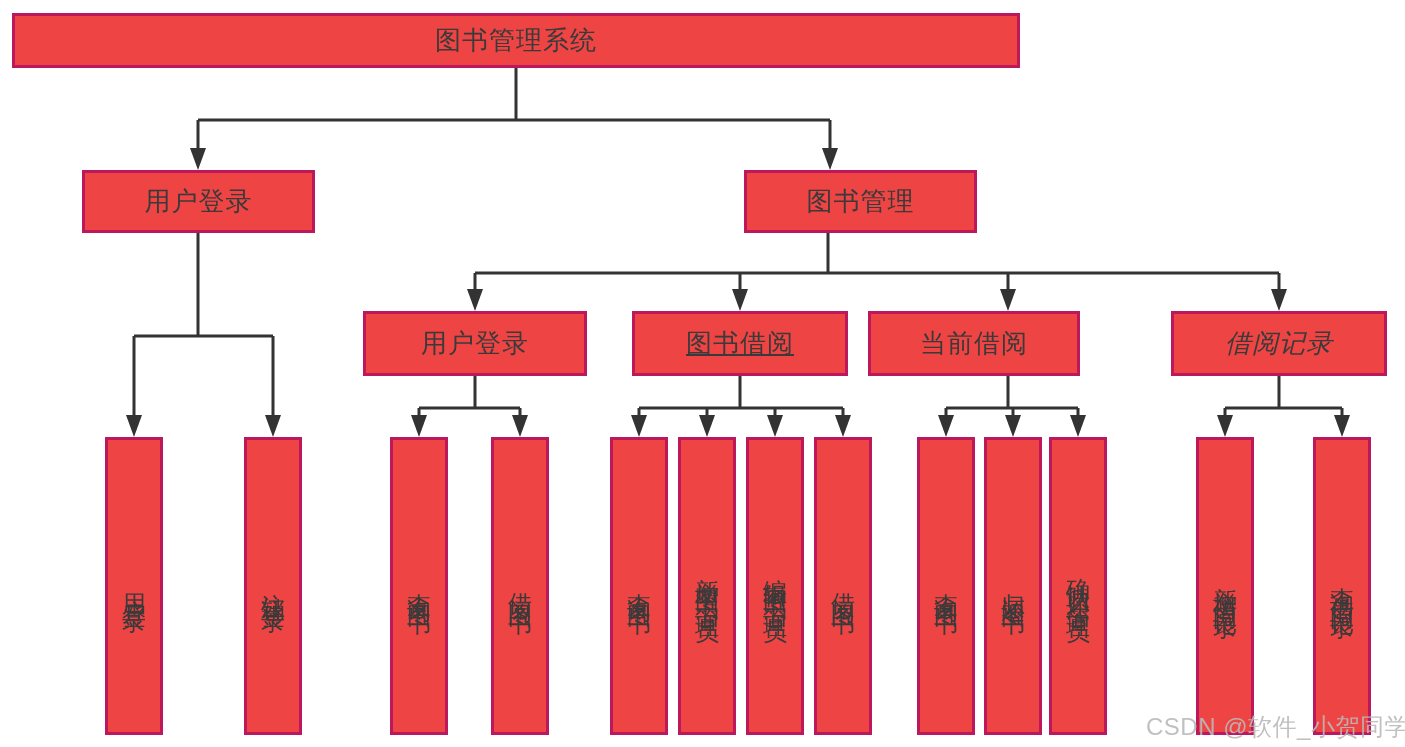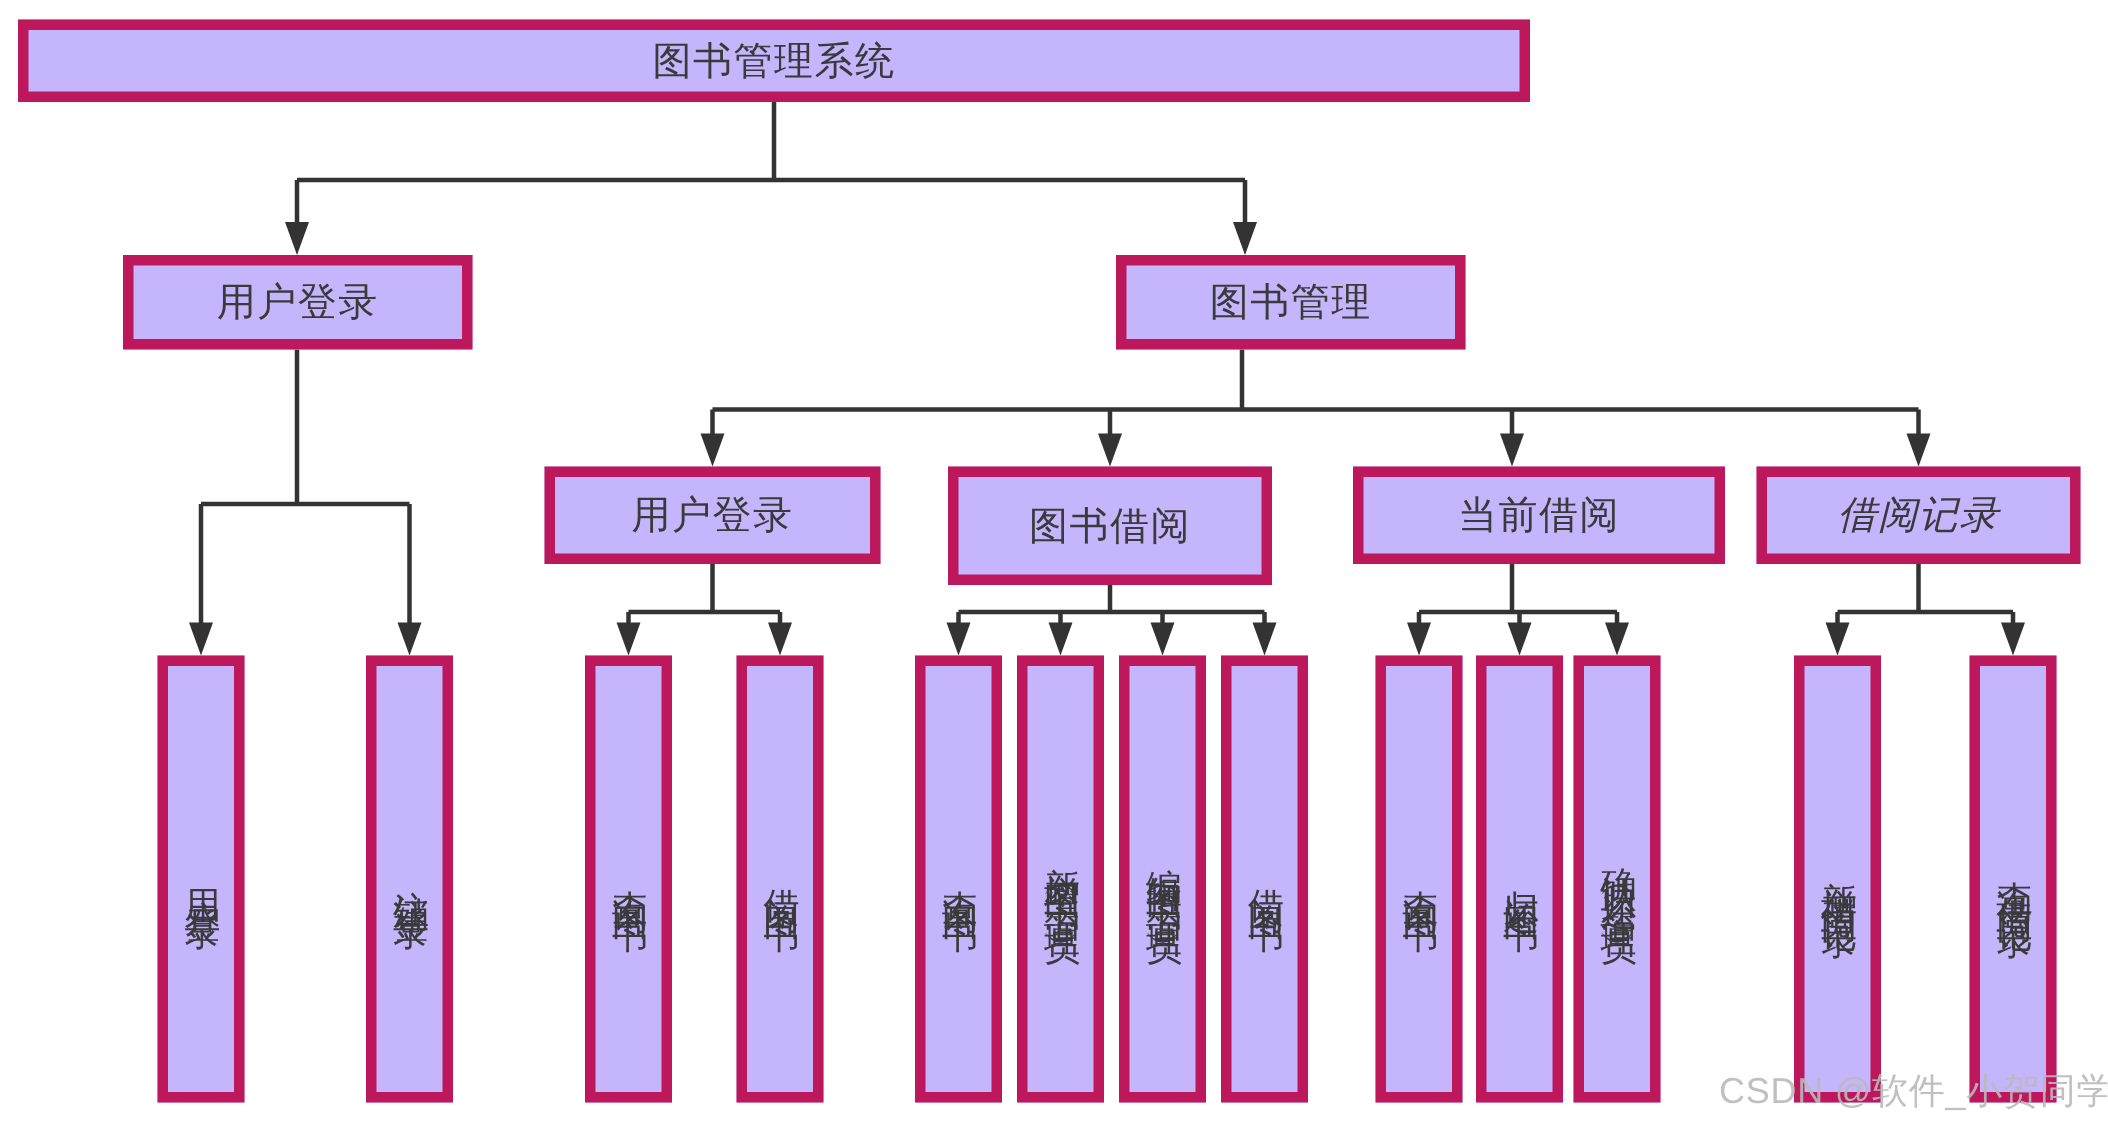--- a/index.html
+++ b/index.html
@@ -32,22 +32,22 @@
     stroke-width: 3;
     fill: none;
   }
   .connectors polygon {
     fill: #333333;
     stroke: none;
   }
   .box {
     position: absolute;
     box-sizing: border-box;
-    border: 7px solid #be185d;
-    background: #c4b5fd;
+    border: 3px solid #be185d;
+    background: #ef4444;
     display: flex;
     align-items: center;
     justify-content: center;
     font-size: 26px;
     color: #3a3a3a;
     letter-spacing: 1px;
     z-index: 2;
     white-space: nowrap;
   }
   .vbox {
@@ -107,22 +107,22 @@
       <polygon points="1334,415 1350,415 1342,437"></polygon>
     </g>
   </svg>
 
   <div class="box" style="left:12px; top:13px; width:1008px; height:55px;">图书管理系统</div>
 
   <div class="box" style="left:82px; top:170px; width:233px; height:63px;">用户登录</div>
   <div class="box" style="left:712px; top:170px; width:233px; height:63px;margin-left:32px;">图书管理</div>
 
   <div class="box" style="left:363px; top:311px; width:224px; height:65px;">用户登录</div>
-  <div class="box" style="left:632px; top:311px; width:216px; height:79px;">图书借阅</div>
-  <div class="box" style="left:902px; top:311px; width:248px; height:65px;">当前借阅</div>
+  <div class="box" style="left:632px; top:311px; width:216px; height:65px;text-decoration:underline;">图书借阅</div>
+  <div class="box" style="left:868px; top:311px; width:212px; height:65px;">当前借阅</div>
   <div class="box" style="left:1171px; top:311px; width:216px; height:65px;font-style:italic;">借阅记录</div>
 
   <div class="box vbox" style="left:105px; top:437px; width:58px; height:298px;">用户登录</div>
   <div class="box vbox" style="left:244px; top:437px; width:58px; height:298px;">注销登录</div>
 
   <div class="box vbox" style="left:390px; top:437px; width:58px; height:298px;">查询图书</div>
   <div class="box vbox" style="left:491px; top:437px; width:58px; height:298px;">借阅图书</div>
 
   <div class="box vbox" style="left:610px; top:437px; width:58px; height:298px;">查询图书</div>
   <div class="box vbox" style="left:678px; top:437px; width:58px; height:298px;">新增图书（管理员）</div>

